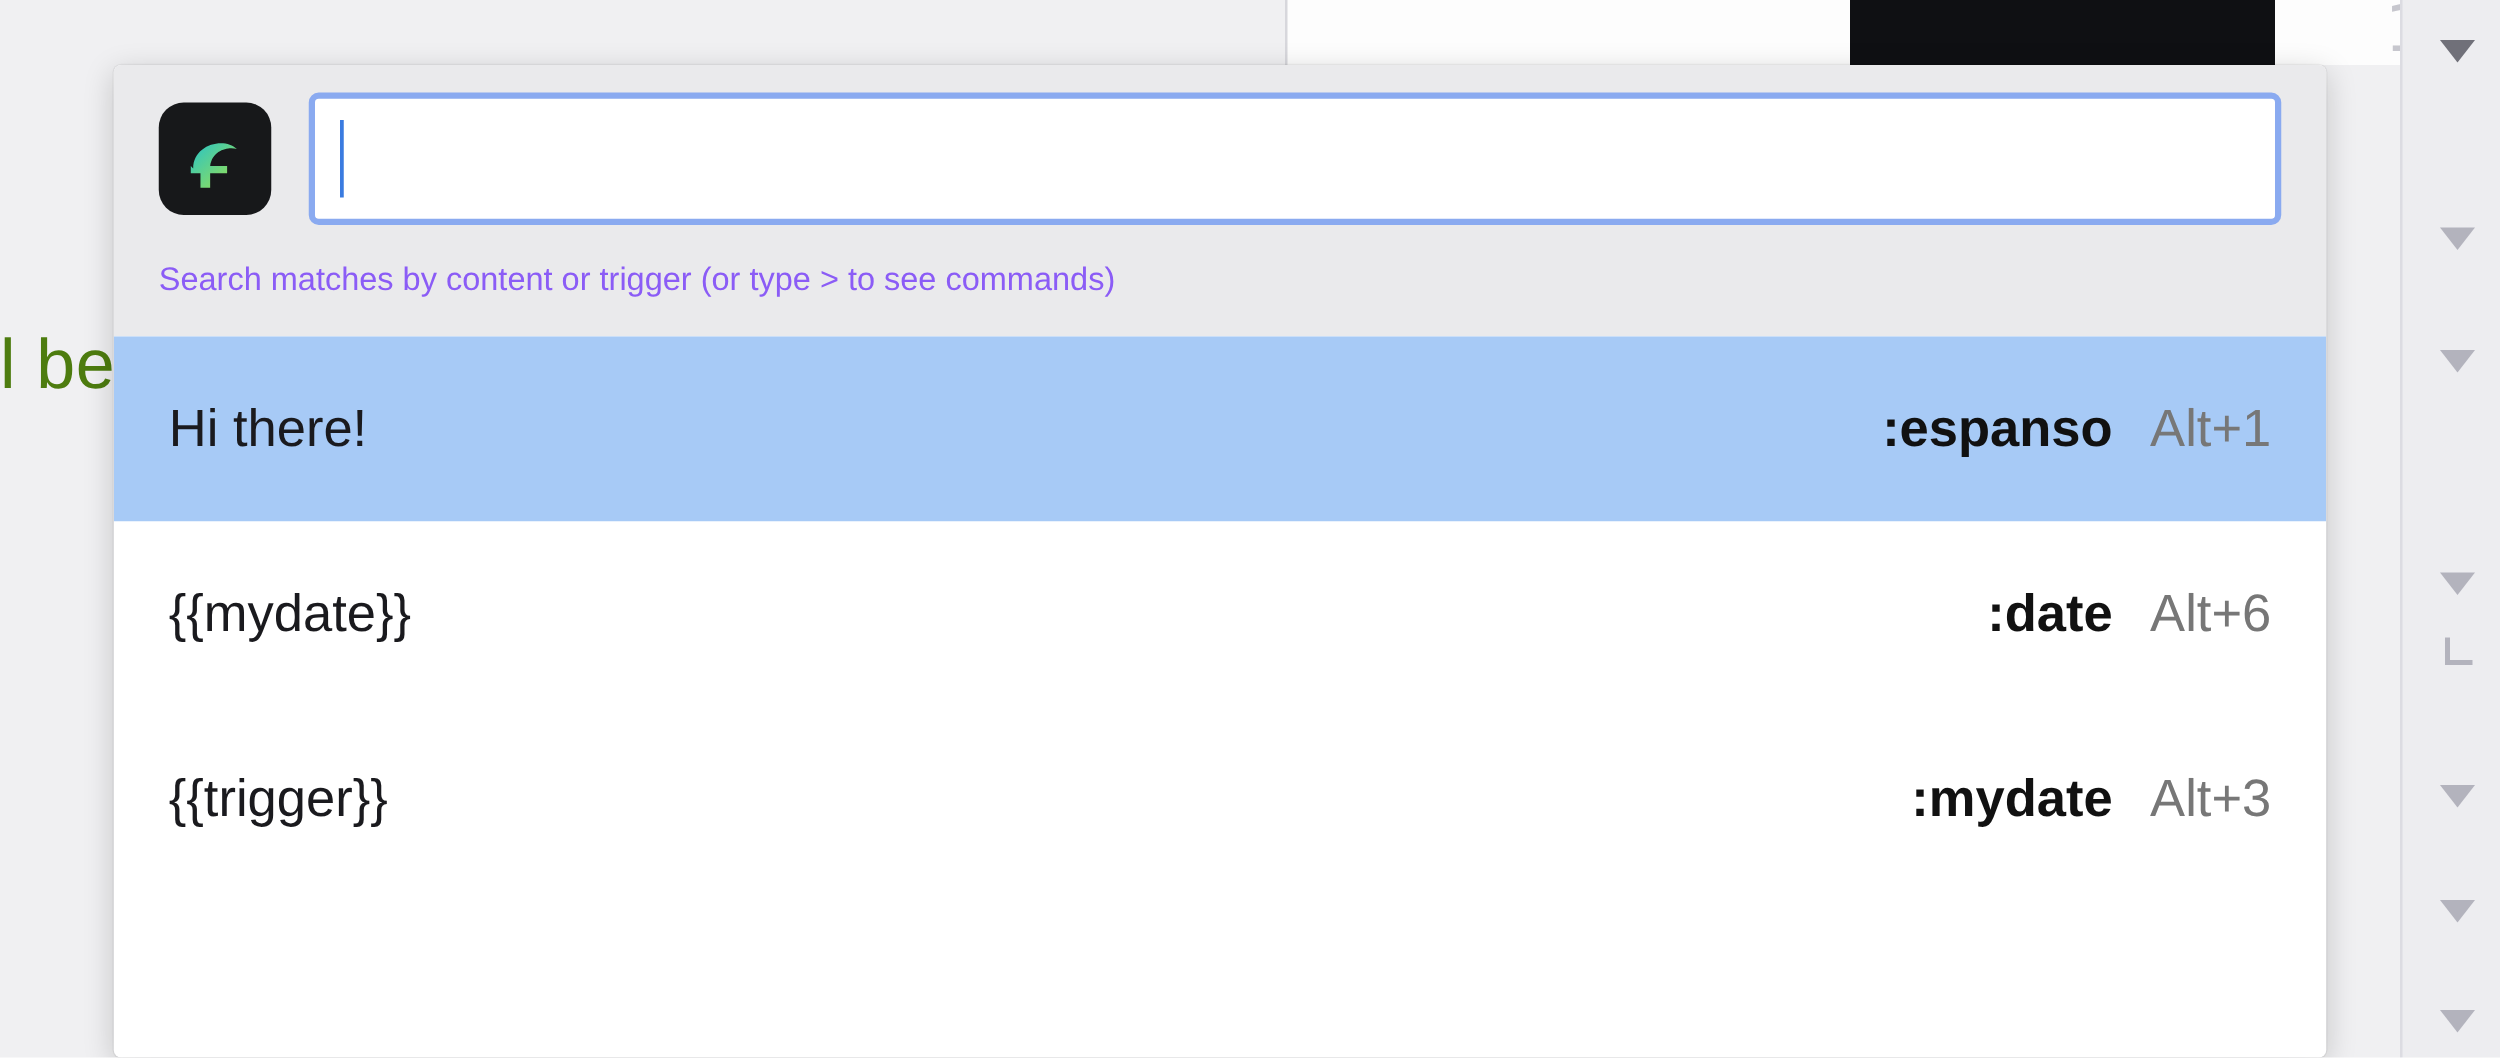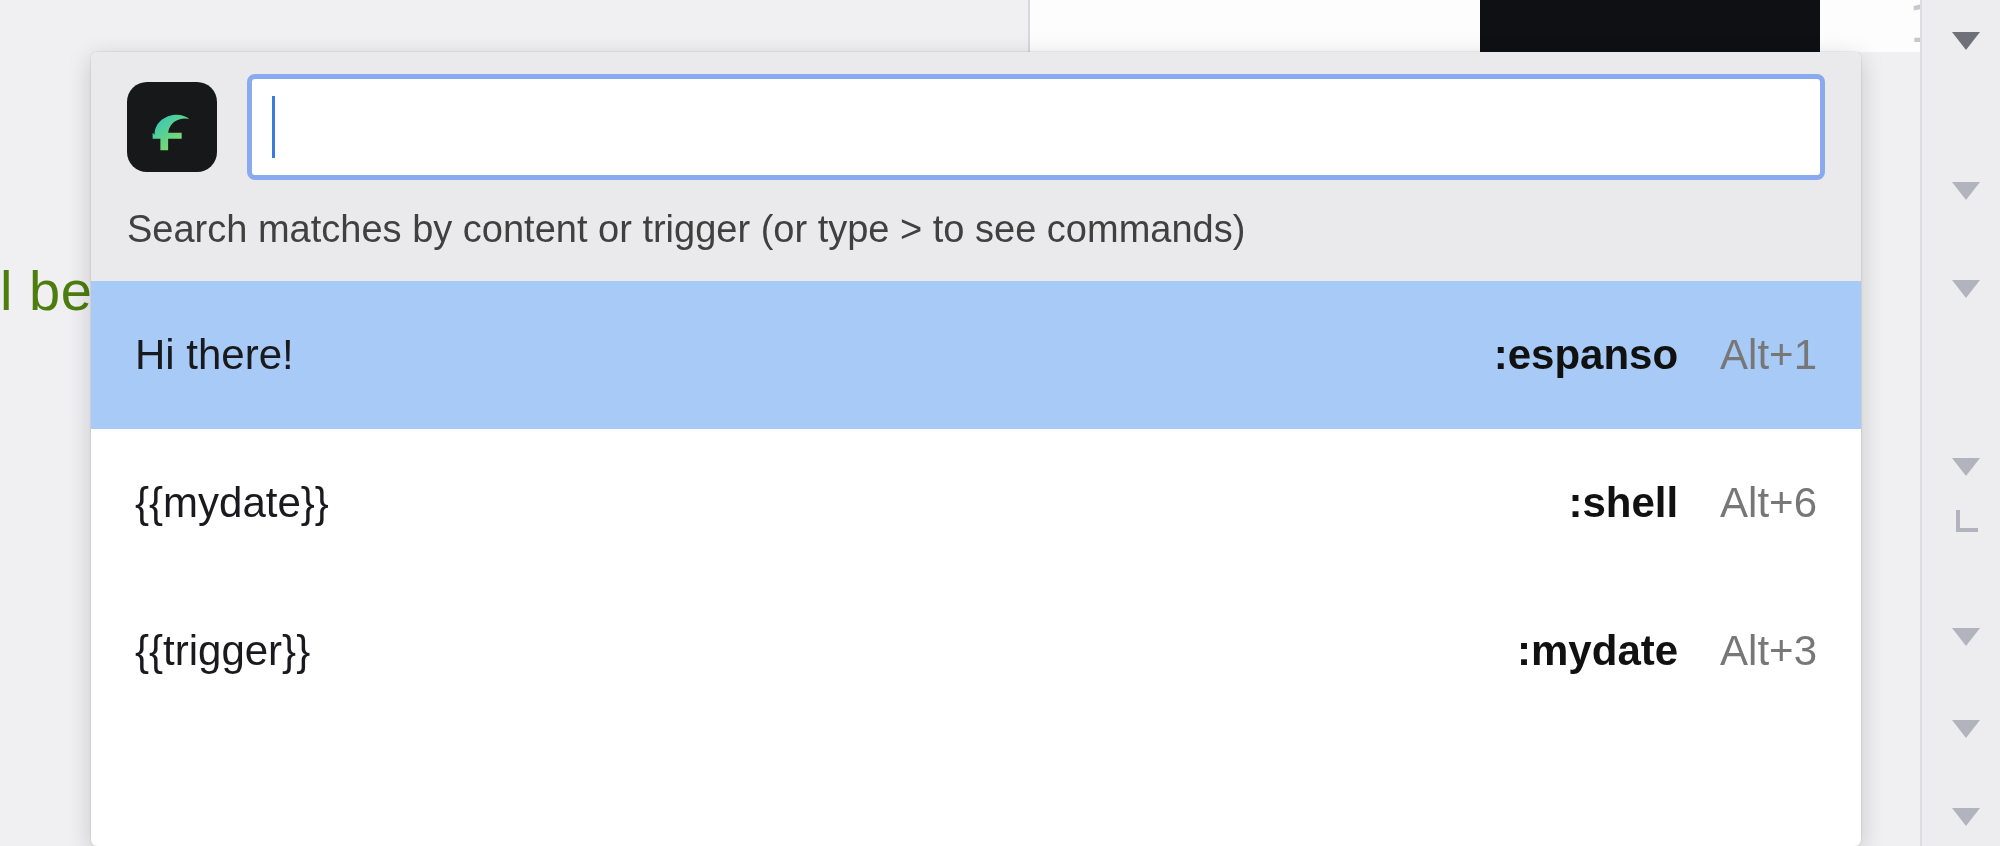--- a/index.html
+++ b/index.html
@@ -137,22 +137,22 @@
   .search-cursor {
     width: 3px;
     height: 62px;
     background: #3a7be0;
     animation: blink 1.1s step-end infinite;
     margin-right: 4px;
   }
   @keyframes blink { 50% { opacity: 0; } }
   .hint {
     margin-top: 28px;
-    font-size: 38px;
-    color: #404040;
+    font-size: 26px;
+    color: #8b5cf6;
     font-weight: 400;
   }
 
   .results {
     flex: 1;
     overflow: auto;
   }
   .result-row {
     display: flex;
     align-items: center;
@@ -161,21 +161,21 @@
     height: 148px;
     font-size: 42px;
     color: #1a1a1e;
   }
   .result-row.selected {
     background: #a7caf6;
   }
   .result-right {
     display: flex;
     align-items: baseline;
-    gap: 18px;
+    gap: 6px;
   }
   .trigger {
     font-weight: 700;
     color: #111;
   }
   .shortcut {
     color: #777;
     font-weight: 400;
     margin-left: 24px;
   }
@@ -225,21 +225,21 @@
     <div class="result-row selected">
       <span>Hi there!</span>
       <span class="result-right">
         <span class="trigger">:espanso</span>
         <span class="shortcut">Alt+1</span>
       </span>
     </div>
     <div class="result-row">
       <span>{{mydate}}</span>
       <span class="result-right">
-        <span class="trigger">:shell</span>
+        <span class="trigger">:date</span>
         <span class="shortcut">Alt+6</span>
       </span>
     </div>
     <div class="result-row">
       <span>{{trigger}}</span>
       <span class="result-right">
         <span class="trigger">:mydate</span>
         <span class="shortcut">Alt+3</span>
       </span>
     </div>

